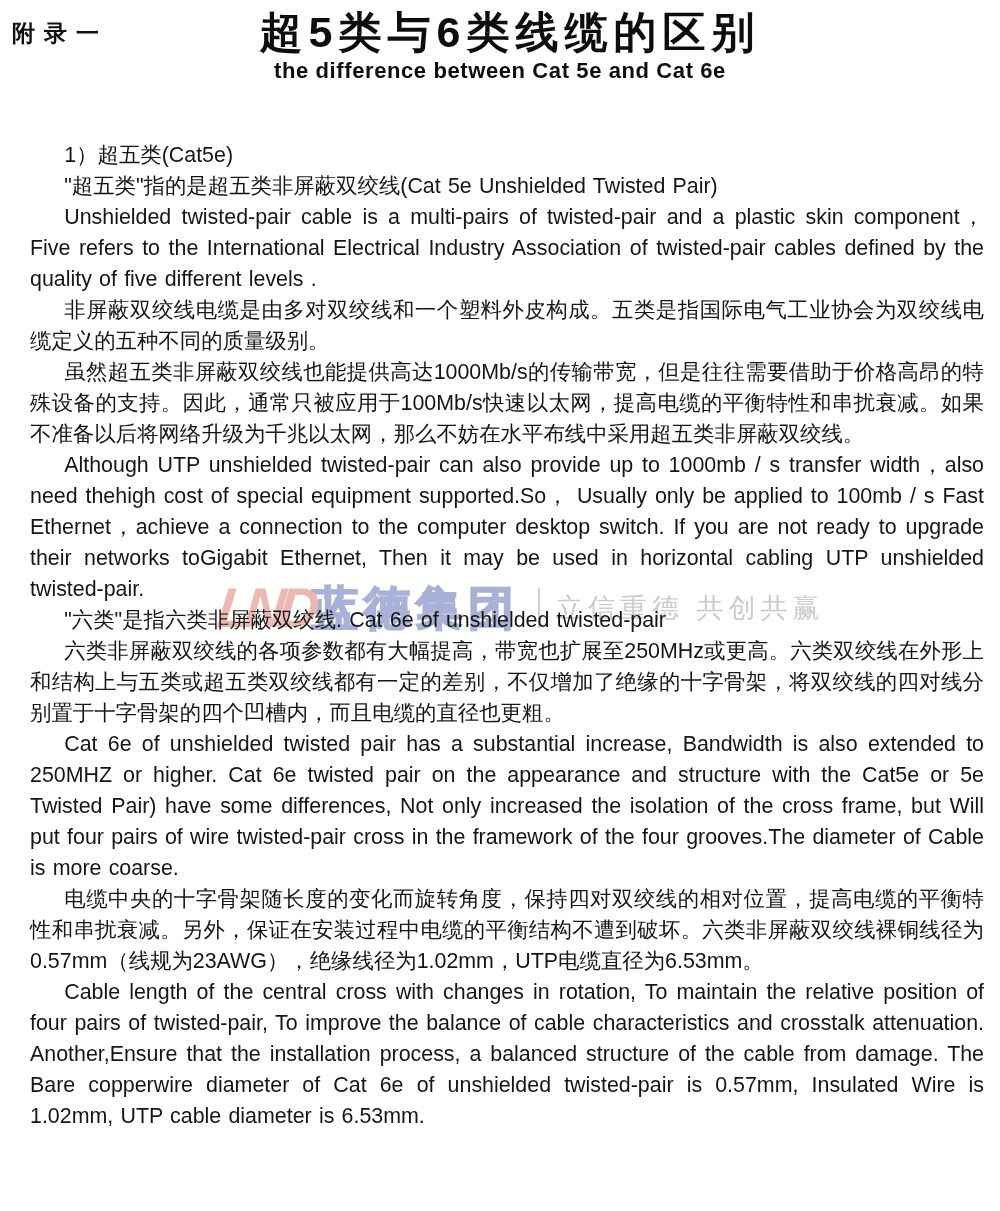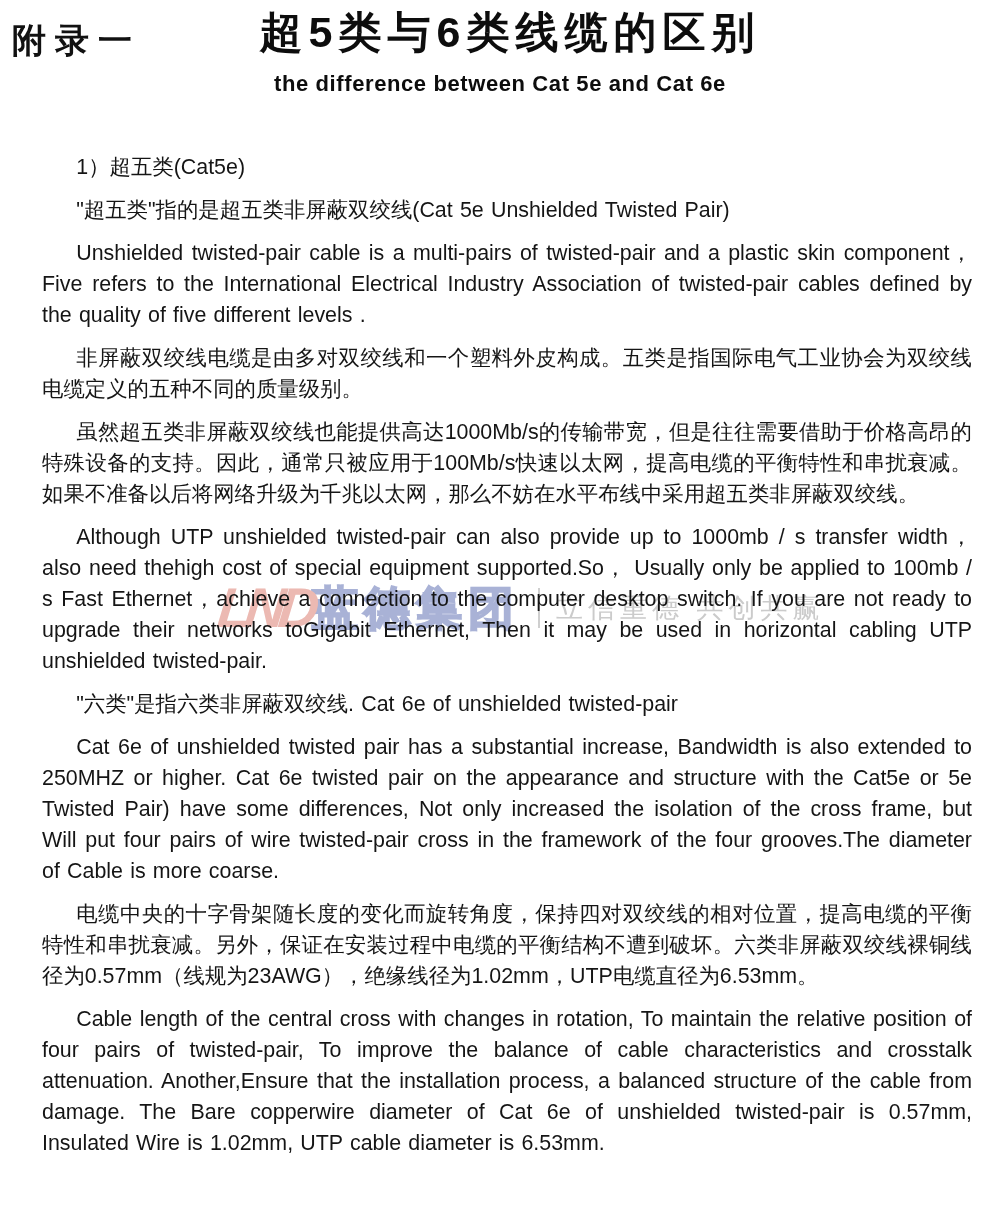--- a/index.html
+++ b/index.html
@@ -17,21 +17,21 @@
   }
   
   .header {
     position: relative;
     height: 100px;
   }
   .appendix {
     position: absolute;
     left: 12px;
     top: 18px;
-    font-size: 34px;
+    font-size: 23px;
     font-weight: bold;
     letter-spacing: 9px;
     color: #111;
     white-space: nowrap;
   }
   .title-block {
     position: absolute;
     left: 0;
     right: 0;
     top: 8px;
@@ -43,21 +43,21 @@
     letter-spacing: 6px;
     color: #0d0d0d;
     line-height: 1.15;
     padding-left: 20px;
   }
   .doc-subtitle {
     font-size: 22px;
     font-weight: bold;
     letter-spacing: 0.6px;
     color: #0d0d0d;
-    margin-top: 14px;
+    margin-top: 1px;
   }
   
   .watermark {
     position: absolute;
     left: 218px;
     top: 580px;
     display: flex;
     align-items: center;
     z-index: 0;
     white-space: nowrap;
@@ -100,21 +100,21 @@
     left: 30px;
     right: 16px;
     top: 140px;
     z-index: 1;
     font-size: 21.4px;
     line-height: 31px;
     text-align: justify;
     color: #151515;
   }
   .content p {
-    margin: 12px;
+    margin: 0;
     text-indent: 1.6em;
     word-spacing: 0.06em;
   }
 </style>
 </head>
 <body>
 
 <div class="page">
 
   <div class="header">
@@ -133,18 +133,19 @@
   </div>
 
   <div class="content">
     <p>1）超五类(Cat5e)</p>
     <p>"超五类"指的是超五类非屏蔽双绞线(Cat 5e Unshielded Twisted Pair)</p>
     <p>Unshielded twisted-pair cable is a multi-pairs of twisted-pair and a plastic skin component，Five refers to the International Electrical Industry Association of twisted-pair cables defined by the quality of five different levels .</p>
     <p>非屏蔽双绞线电缆是由多对双绞线和一个塑料外皮构成。五类是指国际电气工业协会为双绞线电缆定义的五种不同的质量级别。</p>
     <p>虽然超五类非屏蔽双绞线也能提供高达1000Mb/s的传输带宽，但是往往需要借助于价格高昂的特殊设备的支持。因此，通常只被应用于100Mb/s快速以太网，提高电缆的平衡特性和串扰衰减。如果不准备以后将网络升级为千兆以太网，那么不妨在水平布线中采用超五类非屏蔽双绞线。</p>
     <p>Although UTP unshielded twisted-pair can also provide up to 1000mb / s transfer width，also need thehigh cost of special equipment supported.So，  Usually only be applied to 100mb / s Fast Ethernet，achieve a connection to the computer desktop switch. If you are not ready to upgrade their networks toGigabit Ethernet, Then it may be used in horizontal cabling UTP unshielded twisted-pair.</p>
     <p>"六类"是指六类非屏蔽双绞线. Cat 6e of unshielded twisted-pair</p>
+    <p>六类非屏蔽双绞线的各项参数都有大幅提高，带宽也扩展至250MHz或更高。六类双绞线在外形上和结构上与五类或超五类双绞线都有一定的差别，不仅增加了绝缘的十字骨架，将双绞线的四对线分别置于十字骨架的四个凹槽内，而且电缆的直径也更粗。</p>
     <p>Cat 6e of unshielded twisted pair has a substantial increase, Bandwidth is also extended to 250MHZ or higher. Cat 6e twisted pair on the appearance and structure with the Cat5e or 5e Twisted Pair) have some differences, Not only increased the isolation of the cross frame, but Will put four pairs of wire twisted-pair cross in the framework of the four grooves.The diameter of Cable is more coarse.</p>
     <p>电缆中央的十字骨架随长度的变化而旋转角度，保持四对双绞线的相对位置，提高电缆的平衡特性和串扰衰减。另外，保证在安装过程中电缆的平衡结构不遭到破坏。六类非屏蔽双绞线裸铜线径为0.57mm（线规为23AWG），绝缘线径为1.02mm，UTP电缆直径为6.53mm。</p>
     <p>Cable length of the central cross with changes in rotation, To maintain the relative position of four pairs of twisted-pair, To improve the balance of cable characteristics and crosstalk attenuation. Another,Ensure that the installation process, a balanced structure of the cable from damage. The Bare copperwire diameter of Cat 6e of unshielded twisted-pair is 0.57mm, Insulated Wire is 1.02mm, UTP cable diameter is 6.53mm.</p>
   </div>
 
 </div>
 
 </body></html>

